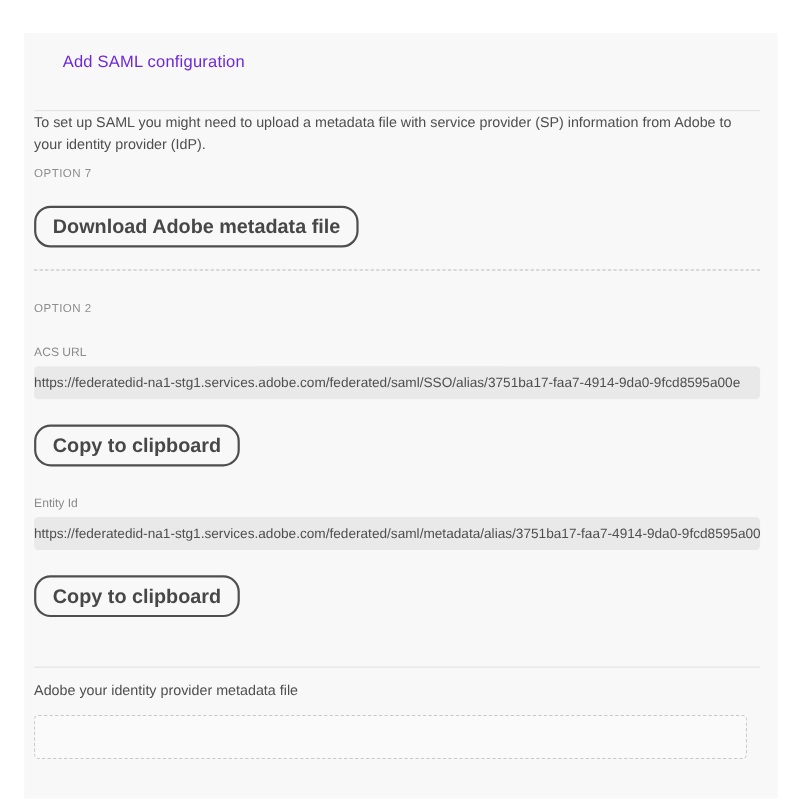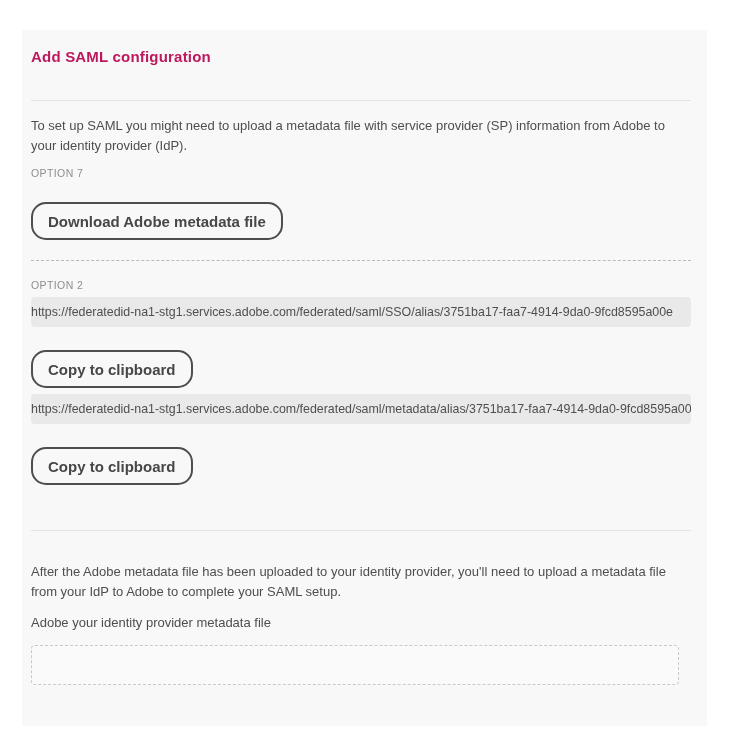--- a/index.html
+++ b/index.html
@@ -4,38 +4,39 @@
 <style>
   * { margin:0; padding:0; box-sizing:border-box; }
   html,body { width:732px; height:732px; background:#ffffff; overflow:hidden;
     font-family:"Liberation Sans", sans-serif; }
   .card {
     position:absolute; left:22px; top:30px; width:685px; height:696px;
     background:#f8f8f8; overflow:hidden;
   }
   .content { margin-left:9px; width:660px; }
   .page-title {
-    padding-top:18px; font-size:15px; font-weight:bold; color:#be185d;
+    padding-top:18px; font-size:15px; font-weight:normal; color:#6d28d9;
     letter-spacing:0.2px;
+    margin-left:26px;
   }
   .divider { border:none; border-top:1px solid #e3e3e3; margin-top:35px; }
   .divider-2 { border:none; border-top:1px solid #e3e3e3; margin-top:45px; }
   .para { font-size:13px; color:#4e4e4e; line-height:20px; max-width:648px; }
-  .para-1 { margin-top:15px; }
+  .para-1 { }
   .para-2 { margin-top:9px; }
   .option-label {
     margin-top:11px; font-size:10.5px; color:#8e8e8e; letter-spacing:0.4px;
   }
-  .option-2-label { margin-top:18px; }
+  .option-2-label { margin-top:29px; }
   .field-label { margin-top:28px; font-size:11px; color:#8a8a8a; }
   .pill-btn {
     display:inline-block; margin-top:23px; padding:0 15px; height:38px;
     line-height:25px; background:transparent; border:2px solid #4e4e4e;
     border-radius:15px; font-family:"Liberation Sans", sans-serif;
-    font-size:15px; font-weight:bold; color:#474747; cursor:pointer;
+    font-size:18px; font-weight:bold; color:#474747; cursor:pointer;
   }
   .copy-btn { margin-top:23px; }
   .dashed-divider { border:none; border-top:1px dashed #b9b9b9; margin-top:20px; }
   .url-field {
     display:block; margin-top:6px; width:660px; height:30px;
     background:#e9e9e9; border:none; border-radius:4px; padding:0 0;
     font-family:"Liberation Sans", sans-serif; font-size:12.4px; color:#4f4f4f;
   }
   .upload-label { margin-top:13px; font-size:13px; color:#4e4e4e; }
   .dropzone {
@@ -57,32 +58,33 @@
 
 
     <div class="option-label">OPTION 7</div>
 
     <button class="pill-btn">Download Adobe metadata file</button>
 
     <hr class="dashed-divider">
 
     <div class="option-label option-2-label">OPTION 2</div>
 
+    <div class="field-label">ACS URL</div>
 
     <input class="url-field" type="text" readonly="" value="https://federatedid-na1-stg1.services.adobe.com/federated/saml/SSO/alias/3751ba17-faa7-4914-9da0-9fcd8595a00e" style="">
 
     <button class="pill-btn copy-btn">Copy to clipboard</button>
 
+    <div class="field-label">Entity Id</div>
 
     <input class="url-field" type="text" readonly="" value="https://federatedid-na1-stg1.services.adobe.com/federated/saml/metadata/alias/3751ba17-faa7-4914-9da0-9fcd8595a00e" style="">
 
     <button class="pill-btn copy-btn">Copy to clipboard</button>
 
     <hr class="divider-2">
 
-    <p class="para" style="margin-top:31px;">After the Adobe metadata file has been uploaded to your identity provider, you'll need to upload a metadata file from your IdP to Adobe to complete your SAML setup.</p>
 
     <div class="upload-label">Adobe your identity provider metadata file</div>
 
     <div class="dropzone"></div>
 
   </div>
 </div>
 
 </body></html>

